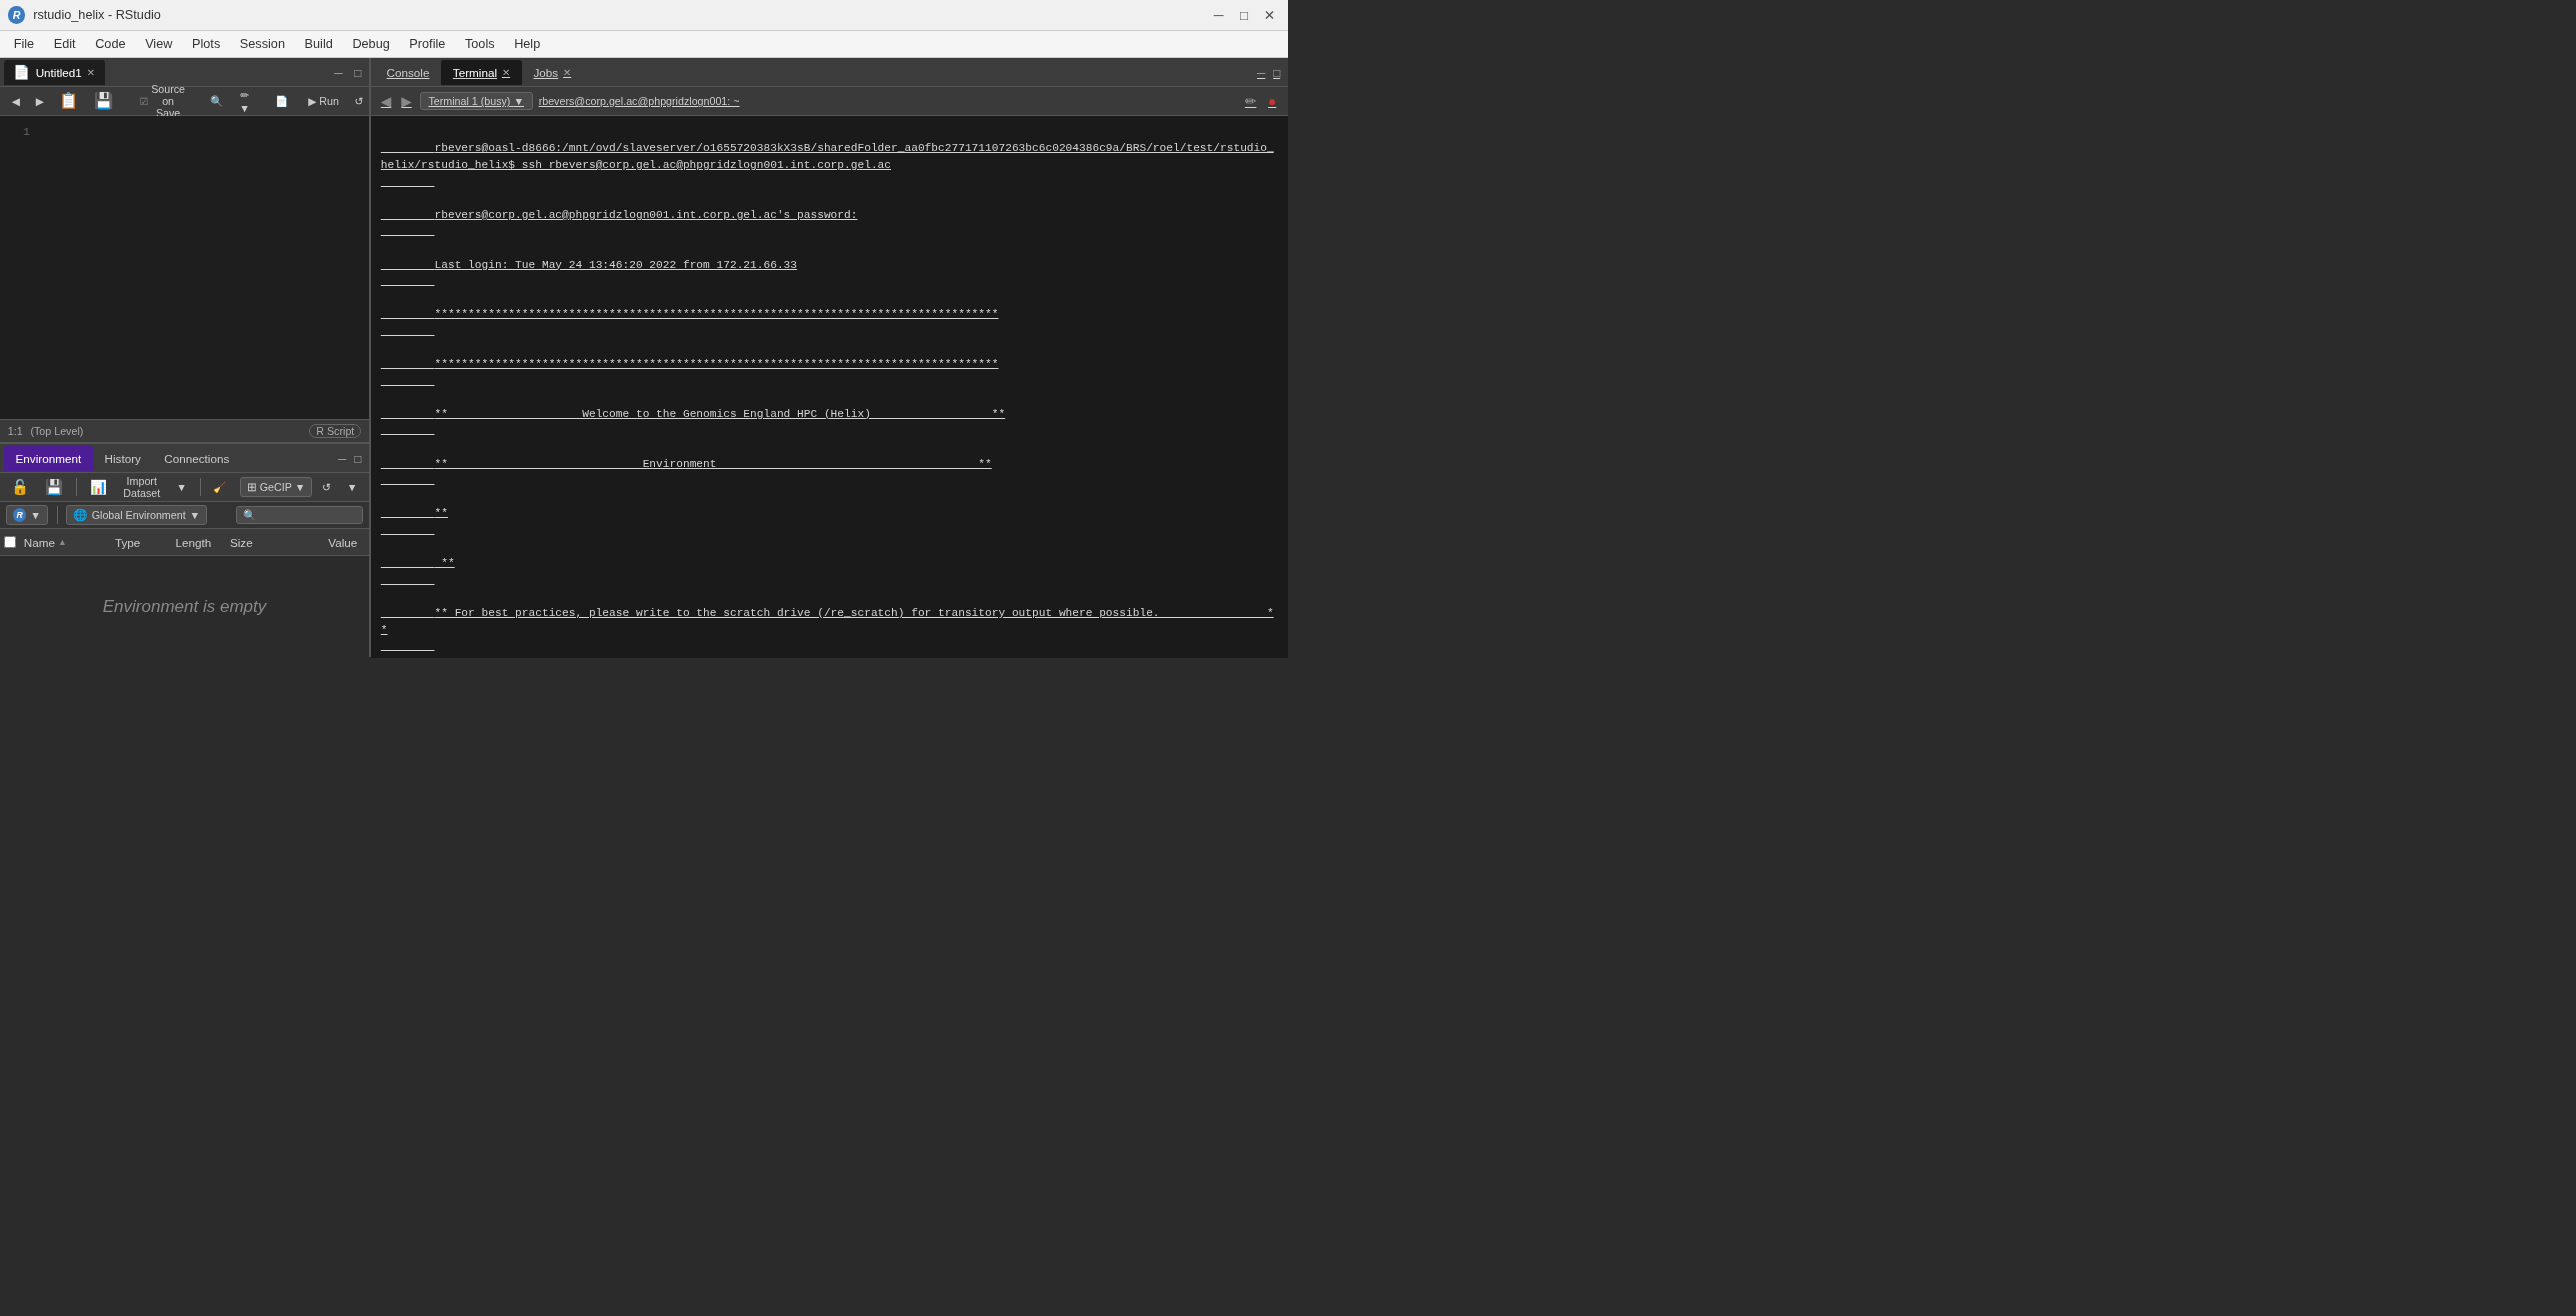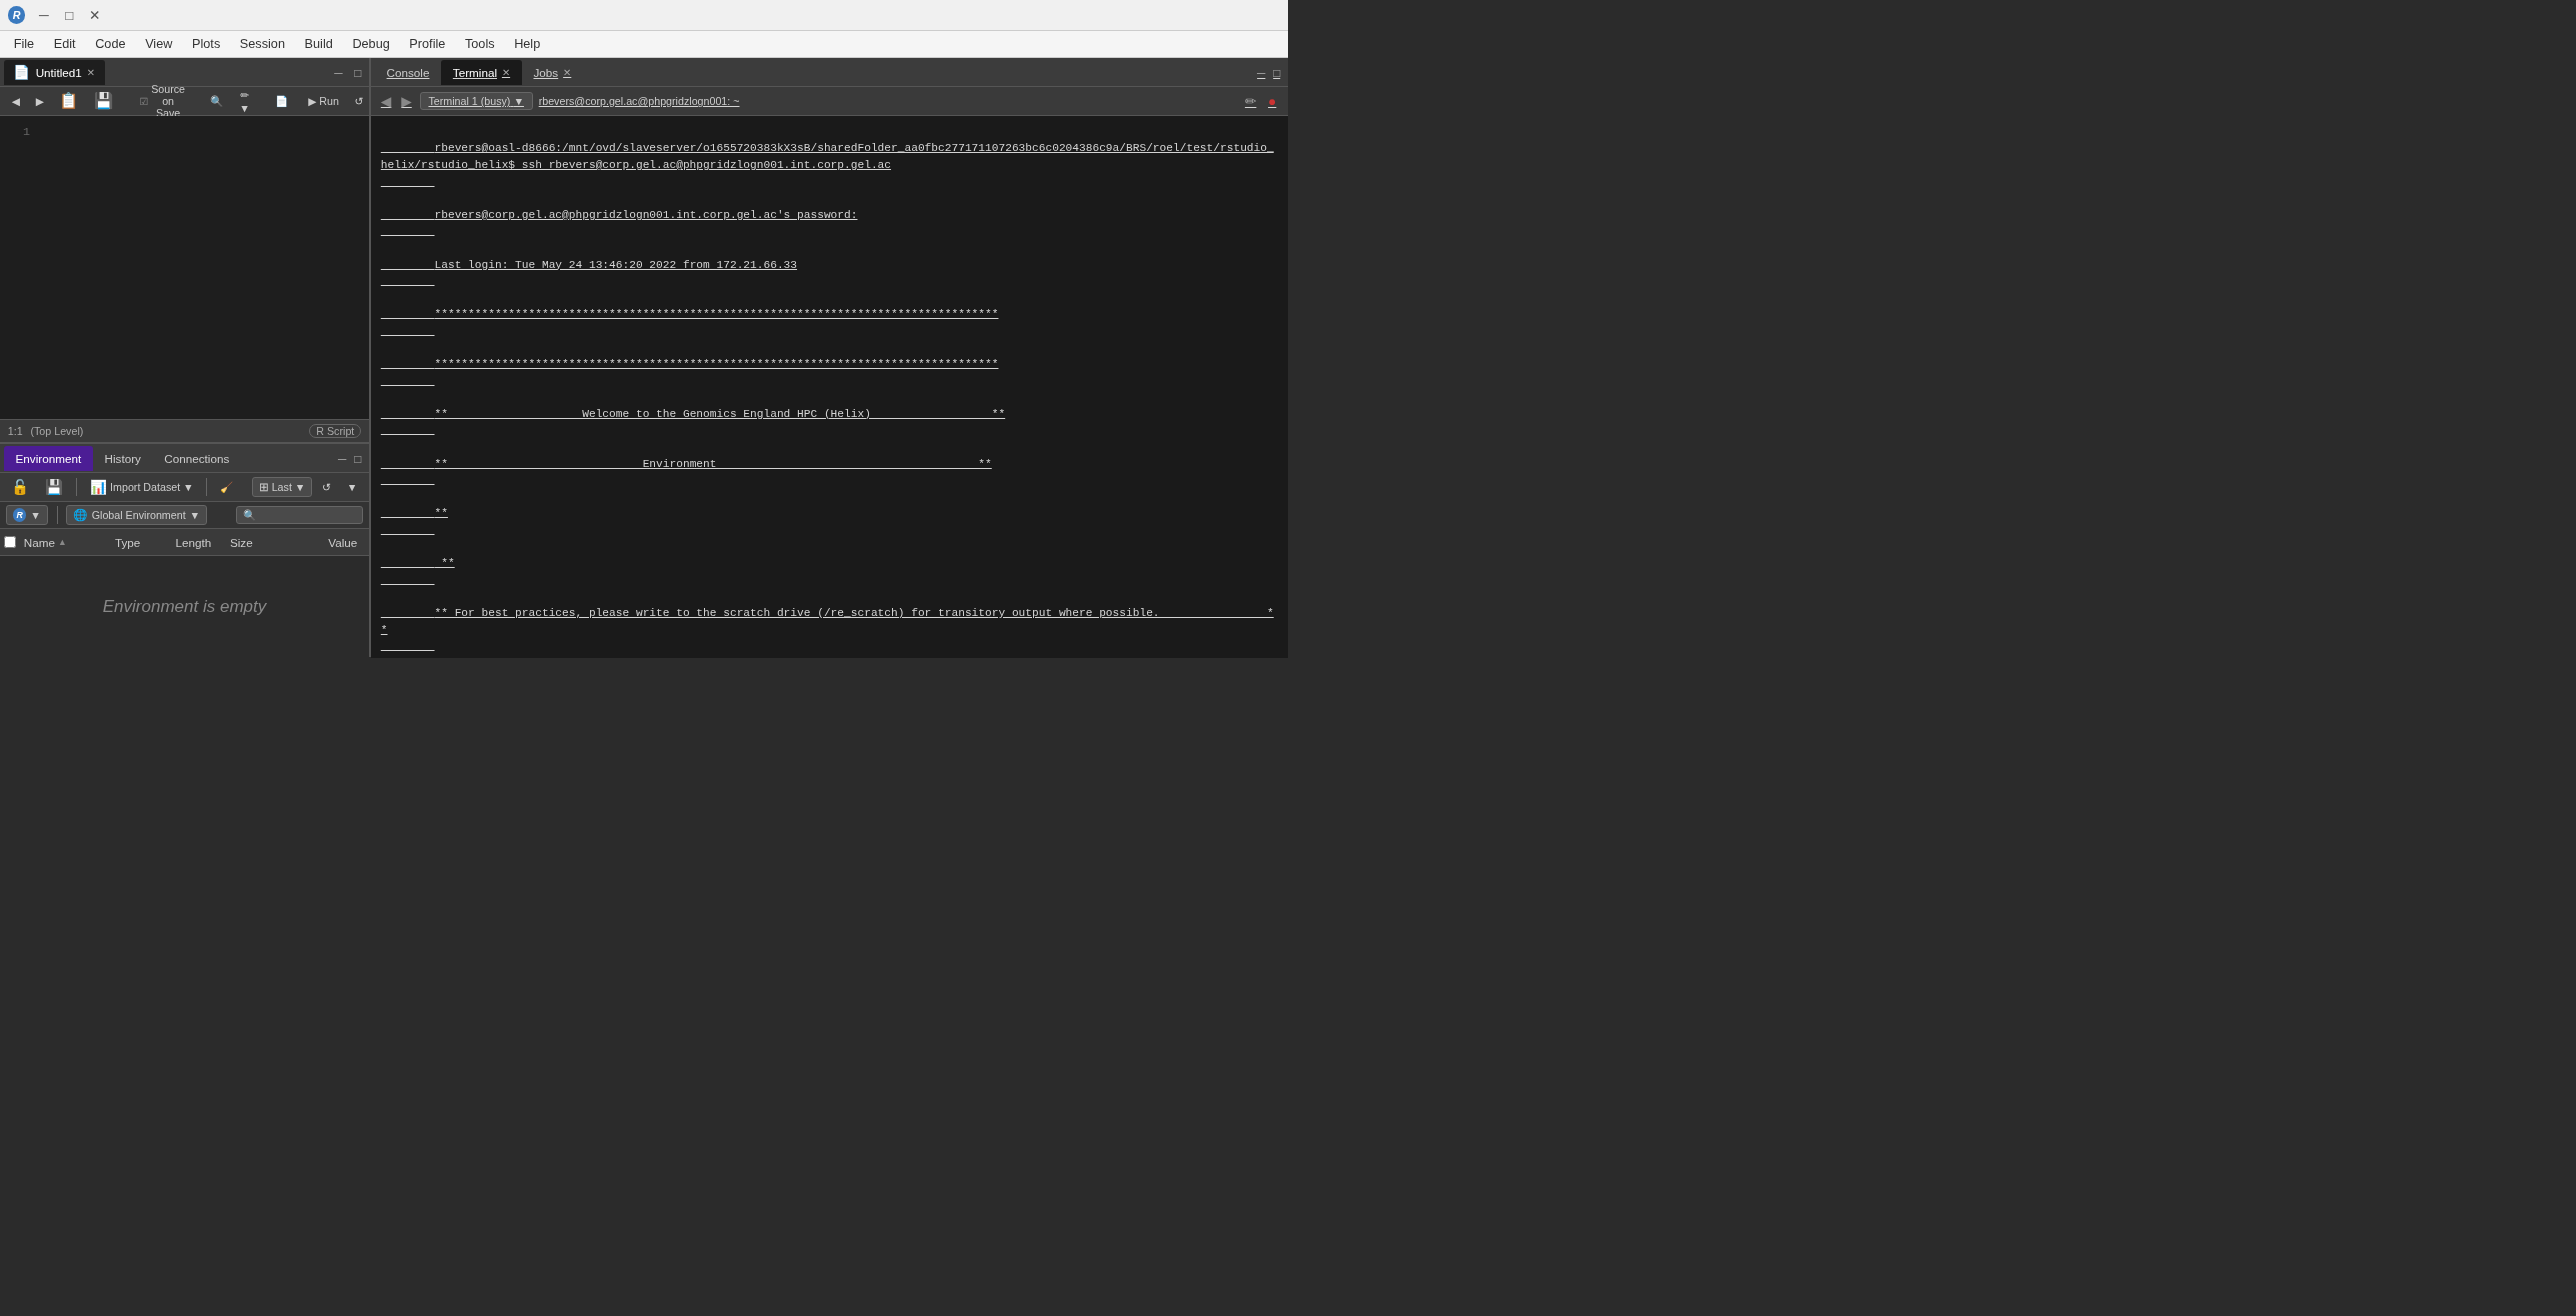--- a/index.html
+++ b/index.html
@@ -424,20 +424,21 @@
       align-items: center;
       justify-content: center;
     }
     .sort-arrow { font-size: 8.8px; color: #888; margin-left: 2.9px; }
   </style>
 </head>
 <body>
 
 <div class="title-bar">
   <div class="r-logo">R</div>
+  <span class="title-bar-text">rstudio_helix - RStudio</span>
   <div class="title-bar-controls">
     <button class="title-bar-btn">─</button>
     <button class="title-bar-btn">□</button>
     <button class="title-bar-btn">✕</button>
   </div>
 </div>
 
 <div class="menu-bar">
   <div class="menu-item">File</div>
   <div class="menu-item">Edit</div>
@@ -532,21 +533,21 @@
         <button class="toolbar-btn">
           <span style="font-size:13.7px;">📊</span>
           <span>Import Dataset</span>
           <span>▼</span>
         </button>
         <div class="toolbar-separator"></div>
         <button class="toolbar-btn">🧹</button>
         <div style="flex:1;"></div>
         <div class="grid-dropdown">
           <span style="font-size:11.7px;">⊞</span>
-          <span>Last</span>
+          <span>GeCIP</span>
           <span>▼</span>
         </div>
         <button class="toolbar-btn">↺</button>
         <button class="toolbar-btn">▼</button>
       </div>
 
       <div style="display:flex; align-items:center; background:#333; height:27px; border-bottom:1px solid #555; padding:0 5.9px; gap:5.9px;">
         <div class="global-env-dropdown">
           <span class="r-logo" style="width:13.7px; height:13.7px; font-size:8.8px;">R</span>
           <span> ▼</span>

